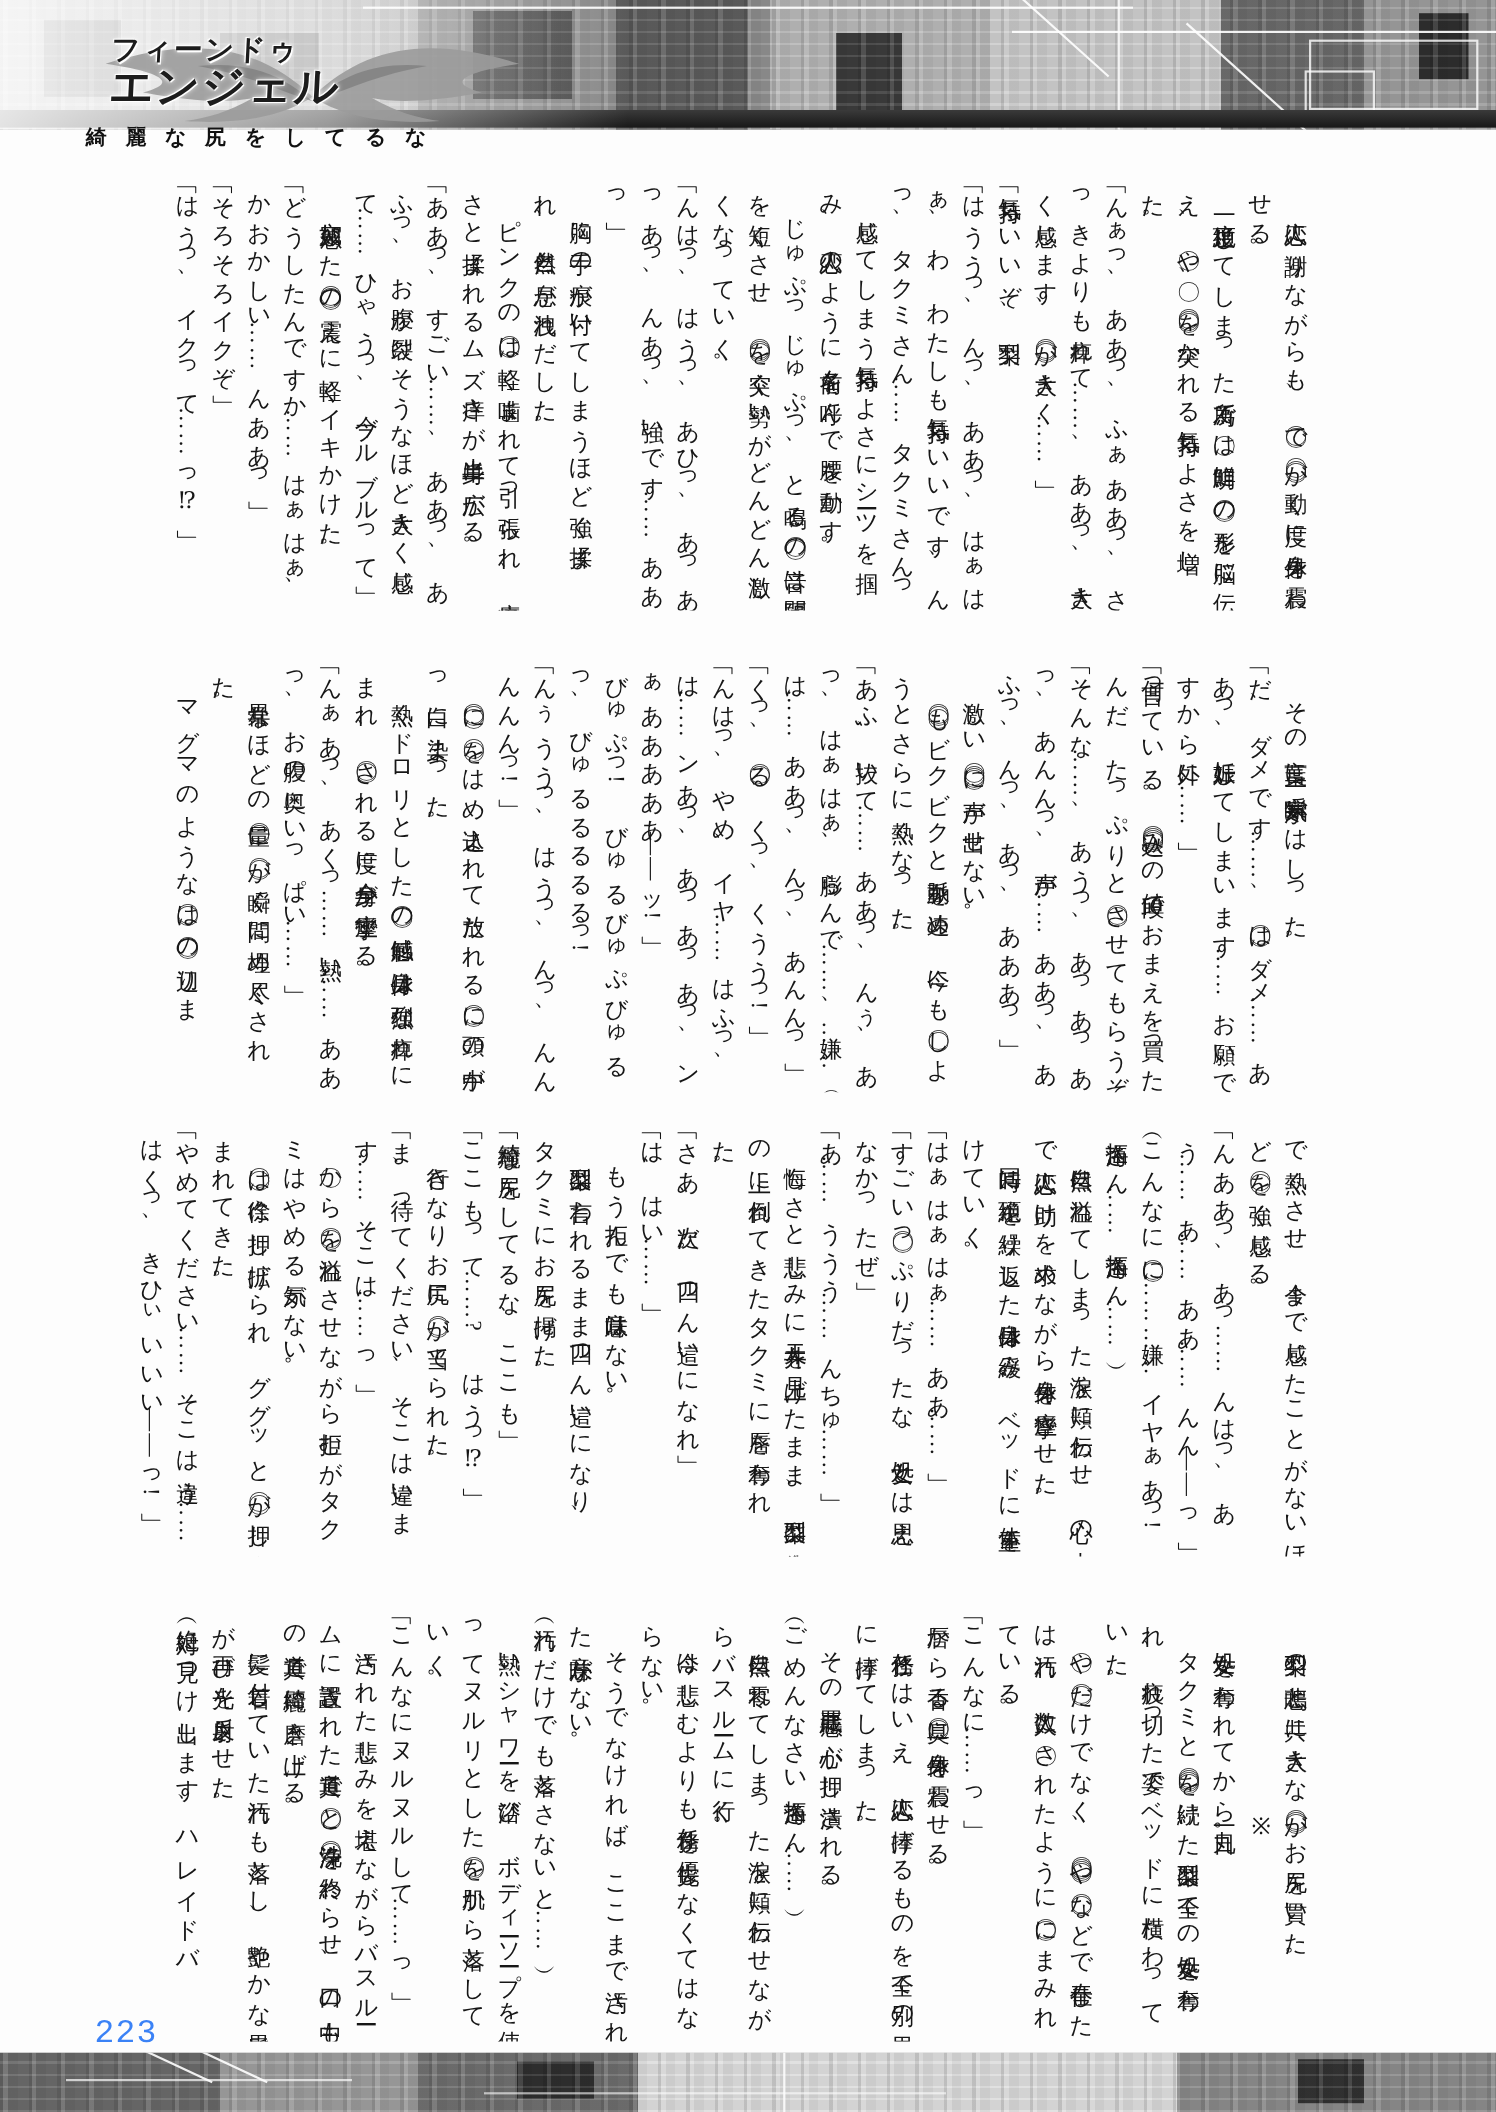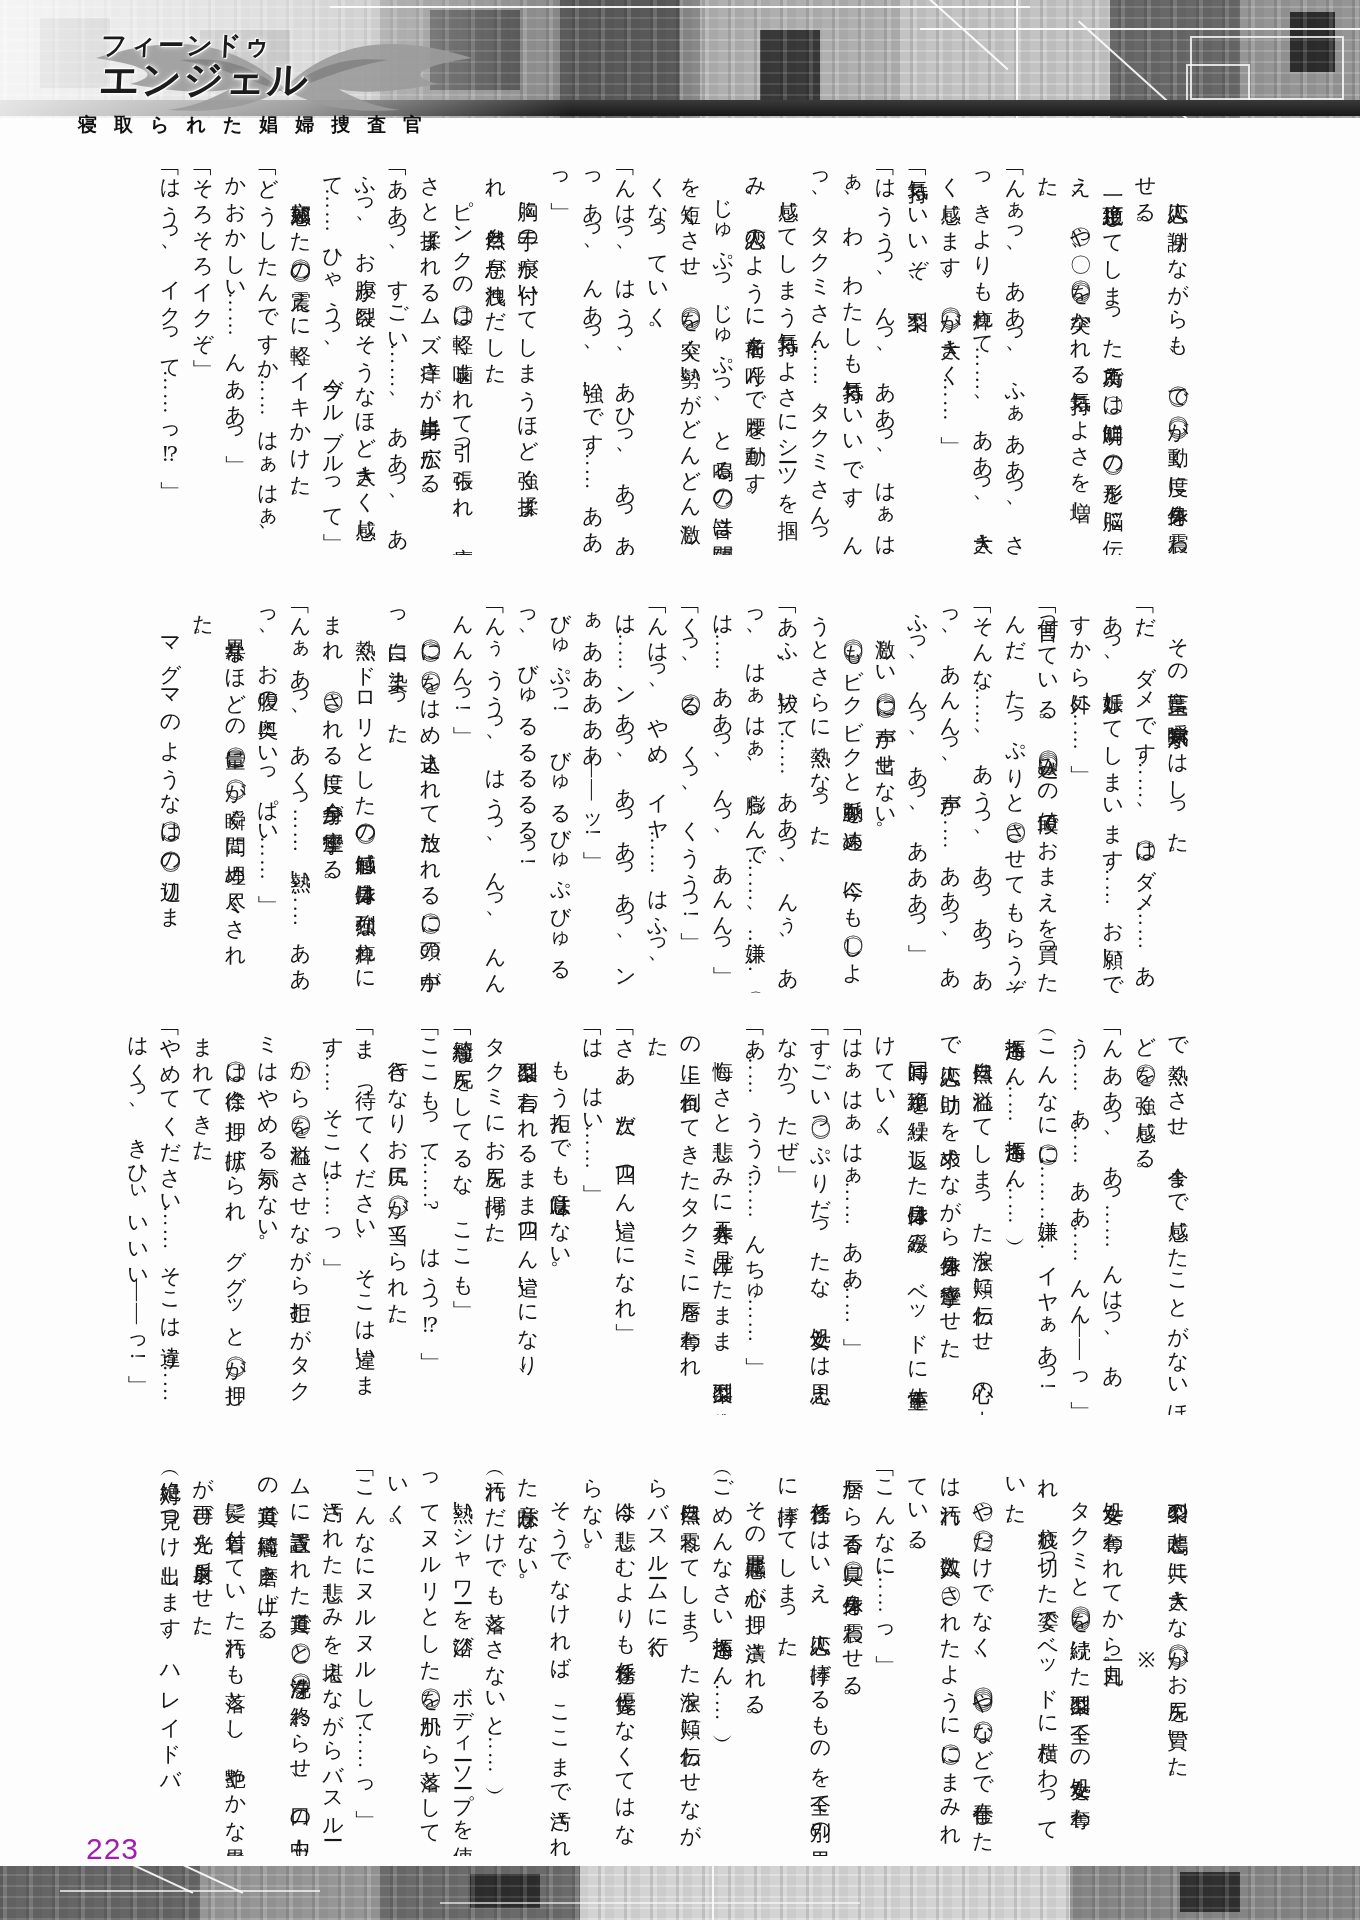--- a/index.html
+++ b/index.html
@@ -59,22 +59,22 @@
   .trow p{margin:0;padding:0;}
   .trow p.indent{text-indent:23px;}
   .trow p.center{text-align:center;height:100%;}
   #row1{top:162px;height:393px;}
   #row2{top:600px;height:393px;}
   #row3{top:1022px;height:393px;}
   #row4{top:1463px;height:393px;}
   
   .pagenum{
     position:absolute;left:86px;top:1832px;
-    font-family:Liberation Sans, sans-serif;
-    font-size:30px;color:#a21caf;letter-spacing:1px;
+    font-family:Liberation Mono, monospace;
+    font-size:30px;color:#3b82f6;letter-spacing:1px;
   }
 </style>
 </head>
 <body>
 
 <div class="band band-top">
   <div class="gb" style="left:380px;top:0;width:330px;height:118px;background:#8f8f8f;"></div>
   <div class="gb" style="left:430px;top:10px;width:90px;height:80px;background:#4a4a4a;"></div>
   <div class="gb" style="left:560px;top:0;width:120px;height:118px;background:#5e5e5e;"></div>
   <div class="gb" style="left:700px;top:0;width:200px;height:118px;background:#b8b8b8;"></div>
@@ -103,21 +103,21 @@
     <path d="M200 62 C152 16 94 6 12 32 C66 40 78 50 46 58 C90 66 122 68 146 63 C122 76 106 81 84 84 C140 88 178 77 200 62 Z" fill="#9b9b9b" opacity="0.9"></path>
     <path d="M200 62 C152 16 94 6 12 32 C66 40 78 50 46 58 C90 66 122 68 146 63 C122 76 106 81 84 84 C140 88 178 77 200 62 Z" fill="#9b9b9b" opacity="0.9" transform="translate(400,0) scale(-1,1)"></path>
     <path d="M200 66 C170 40 140 30 96 34 C140 42 158 52 200 66 Z" fill="#7f7f7f" opacity="0.8"></path>
     <path d="M200 66 C170 40 140 30 96 34 C140 42 158 52 200 66 Z" fill="#7f7f7f" opacity="0.8" transform="translate(400,0) scale(-1,1)"></path>
   </svg>
   <div class="logo-kana">
     <div class="l1">フィーンドゥ</div>
     <div class="l2">エンジェル</div>
   </div>
 </div>
-<div class="subtitle">寝取られた娼婦捜査官</div>
+<div class="subtitle">綺麗な尻をしてるな</div>
 
 <div class="trow" id="row1">
     <p class="indent">恋人に謝りながらも、〇〇で〇〇〇が動く度に身体を震わせる。</p>
     <p class="indent">一度絶頂してしまった所為で〇は鮮明に〇〇の形を脳に伝え、〇や〇、〇〇〇を突かれる気持ちよさを増した。</p>
     <p>「んぁっ、ああっ、ふぁああっ、さっきよりも痺れて……、ああっ、大きく感じます、〇〇〇が大きく……」</p>
     <p>「気持ちいいぞ、梨羽」</p>
     <p>「はううっ、んっ、ああっ、はぁはぁ、わ、わたしも気持ちいいです、んっ、タクミさん……タクミさんっ」</p>
     <p class="indent">感じてしまう気持ちよさにシーツを掴み、恋人のように名前を呼んで腰を動かす。</p>
     <p class="indent">じゅぷっじゅぷっ、と鳴る〇〇の音は間隔を短くさせ、〇〇〇を突く勢いがどんどん激しくなっていく。</p>
     <p>「んはっ、はうっ、あひっ、あっあっあっ、んあっ、強いです……ああっ」</p>

